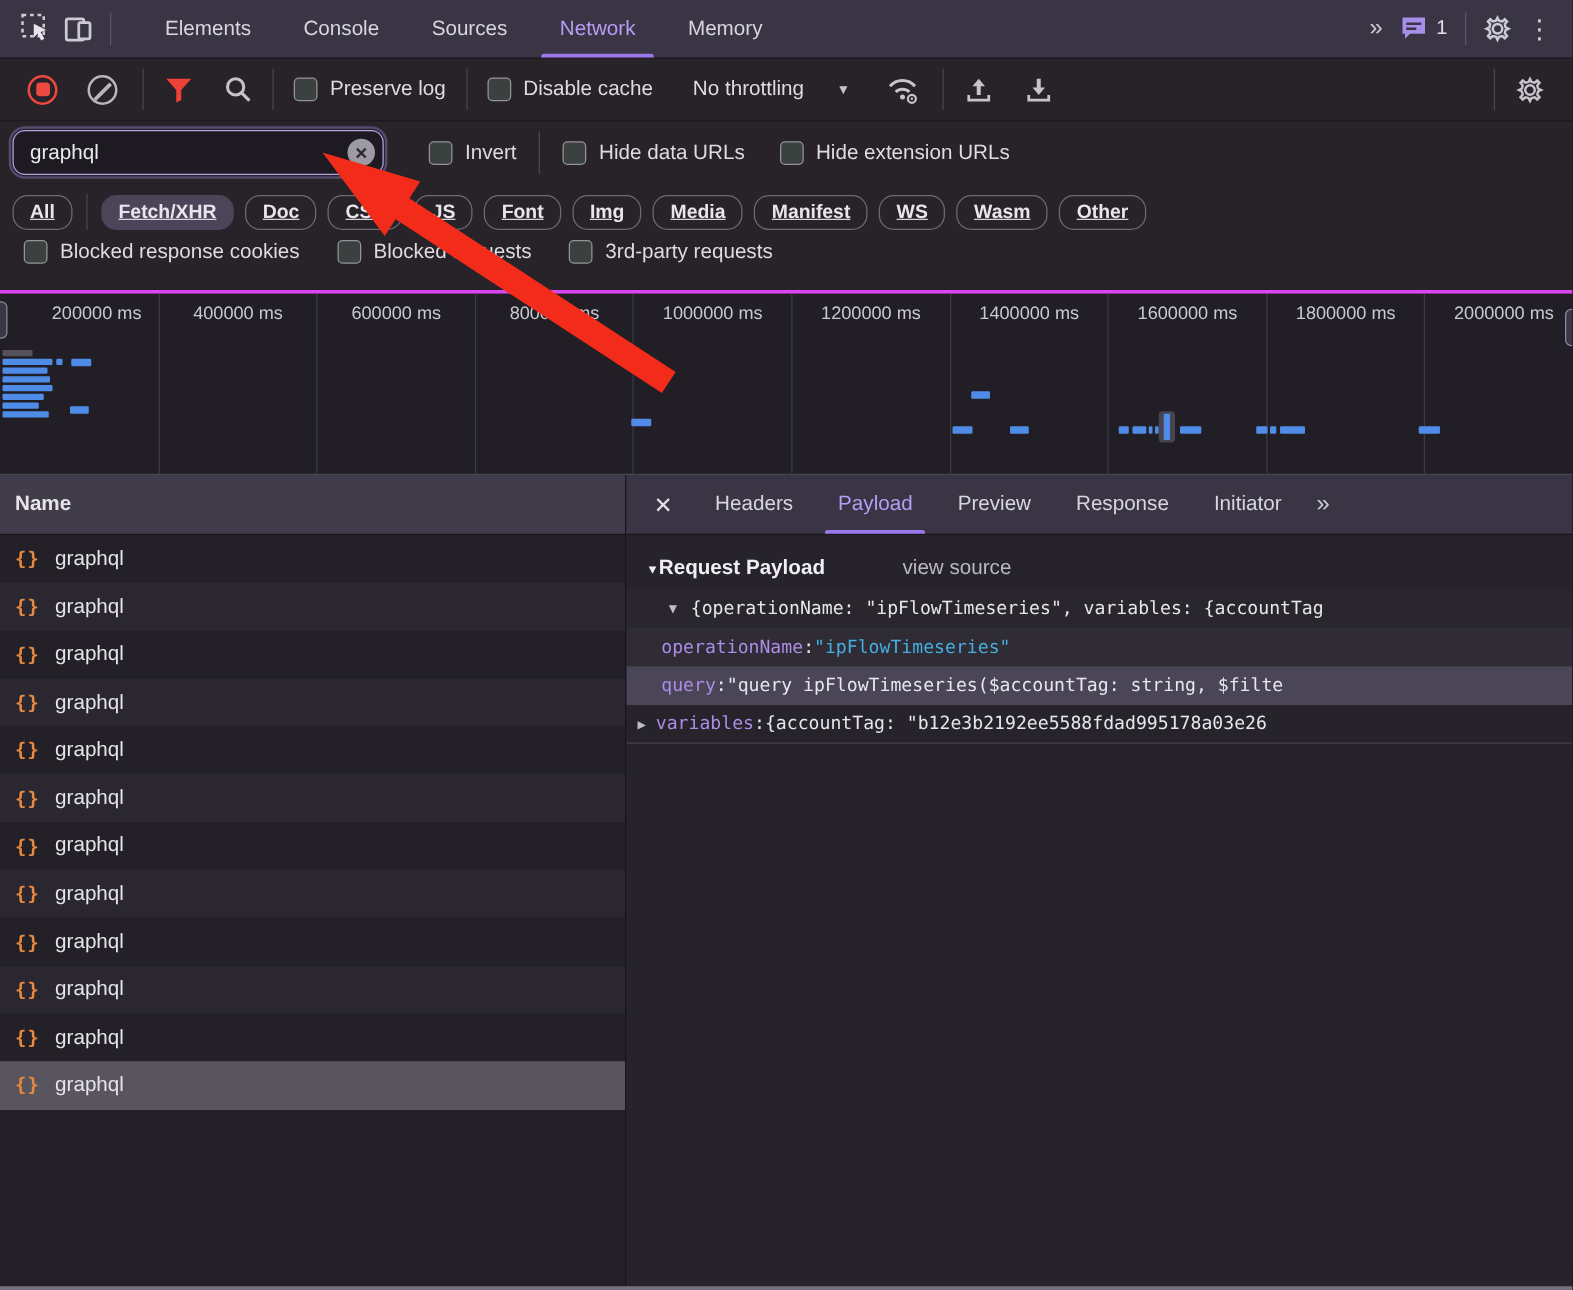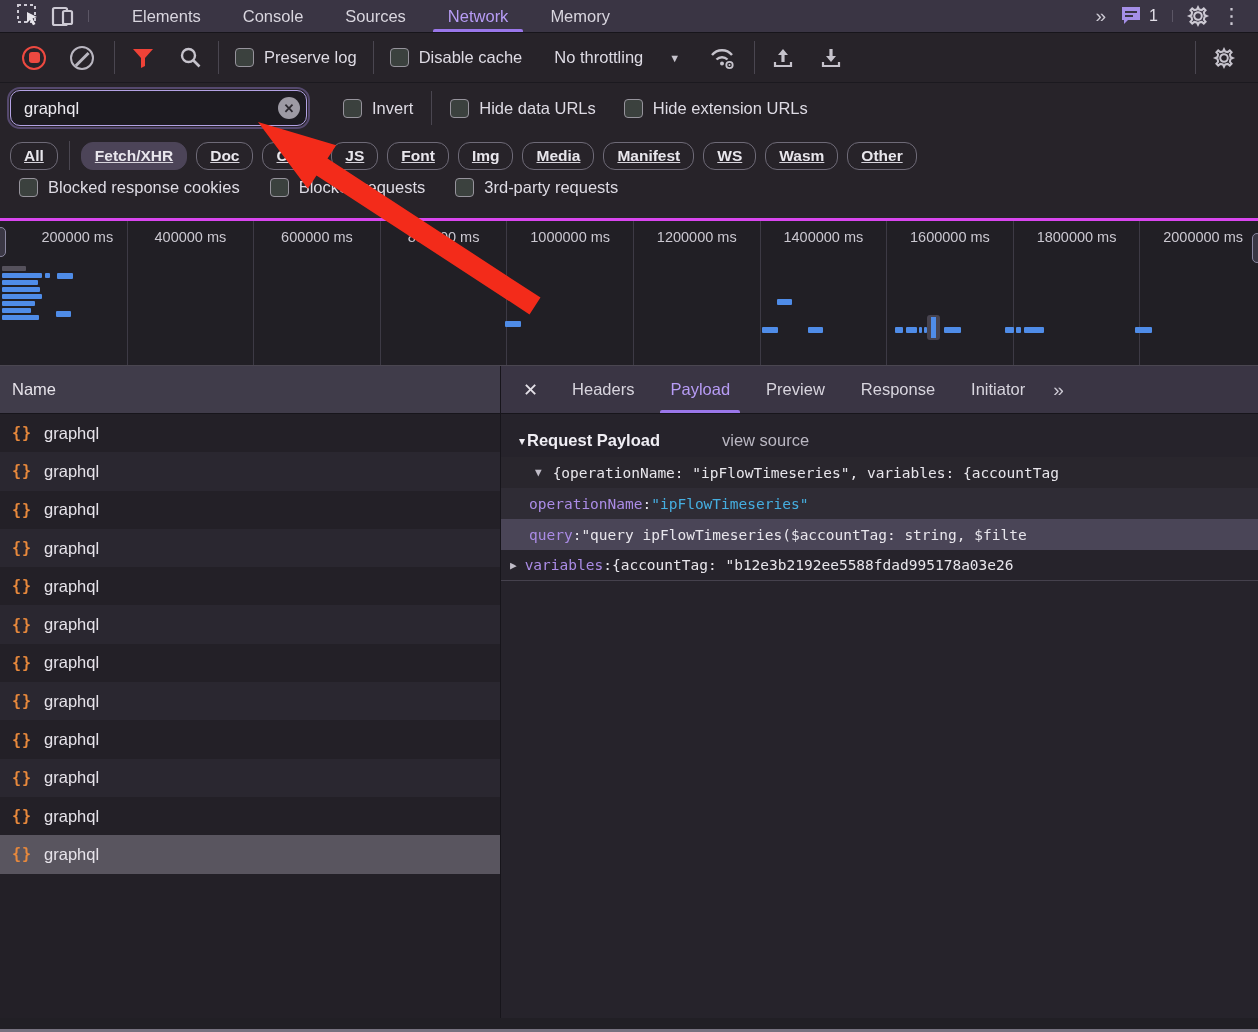--- a/index.html
+++ b/index.html
@@ -6,21 +6,21 @@
   html,body { width:1258px; height:1032px; overflow:hidden; }
   body {
     font-family:"Liberation Sans", sans-serif;
     background:#211f25; color:#d6d3db; position:relative;
     -webkit-font-smoothing:antialiased;
   }
   .vsep { width:1px; background:#4a4650; align-self:stretch; margin:8px 4px; }
 
   
   .topbar {
-    height:33px; background:#3a3544; display:flex; align-items:center;
+    height:47px; background:#3a3544; display:flex; align-items:center;
     border-bottom:1px solid #17151b; padding:0 10px 0 12px;
   }
   .tb-icon-btn { width:34px; height:34px; display:flex; align-items:center; justify-content:center;
     color:#cdcad4; flex:0 0 auto; }
   .topbar .vsep { background:#5b5665; margin:10px 8px; }
   .main-tabs { display:flex; align-items:stretch; height:100%; margin-left:14px; flex:1 1 auto; }
   .tab { display:flex; align-items:center; padding:0 21px; font-size:16.5px; color:#d8d5de;
     position:relative; cursor:default; }
   .tab.active { color:#b79cf5; }
   .tab.active::after { content:""; position:absolute; left:6px; right:6px; bottom:0; height:3px;
@@ -83,21 +83,21 @@
   .tl-bar { position:absolute; background:#4f8ce8; border-radius:1px; }
   .tl-marker { position:absolute; background:#47434f; border-radius:3px; }
   .tl-marker i { position:absolute; left:4px; top:2px; width:5px; bottom:2px; background:#4f8ce8; display:block; }
   .tl-pill { position:absolute; width:10px; height:30px; border:1.5px solid #8a87a0; background:#3a3744;
     border-radius:5px; }
 
   
   .main { display:flex; height:652px; }
   .left-panel { width:501px; flex:0 0 501px; border-right:1px solid #17151b; display:flex; flex-direction:column; background:#232027; }
   .list-header { height:48px; background:#403c4a; border-bottom:1px solid #17151b; display:flex; align-items:center;
-    padding:0 12px; font-size:16.5px; color:#e6e3ea; flex:0 0 auto; }
+    padding:0 12px; font-size:16.5px; color:#e6e3ea; flex:0 0 auto;font-weight:bold; }
   .req-rows { flex:1 1 auto; overflow:hidden; }
   .req-row { height:38.3px; display:flex; align-items:center; gap:12px; padding:0 12px; font-size:16.5px;
     color:#e6e3ea; background:#232027; }
   .req-row.alt { background:#2a2730; }
   .req-row.selected { background:#59555f; }
   .json-icon { font-family:"DejaVu Sans Mono",monospace; color:#e8893c; font-weight:bold; font-size:15px; letter-spacing:1px; }
 
   .right-panel { flex:1 1 auto; display:flex; flex-direction:column; background:#26232b; overflow:hidden; }
   .detail-tabs { height:48px; background:#3a3544; display:flex; align-items:stretch; padding:0 6px;
     border-bottom:1px solid #17151b; flex:0 0 auto; }

